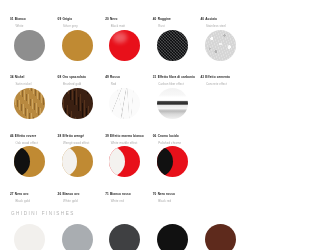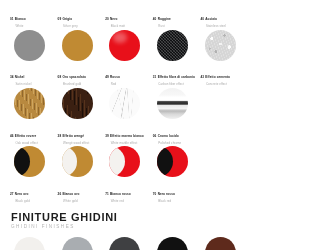--- a/index.html
+++ b/index.html
@@ -384,21 +384,20 @@
           <span class="cap-line"><span class="code">70</span><span class="name-it">Nero rosso</span></span>
           <span class="name-en">Black red</span>
         </div>
       </div>
       <div class="cell">
         <div class="disc-wrap"></div>
       </div>
     </div>
 
   <div class="heading-block">
-    <div class="heading-main">FINITURE GHIDINI</div>
     <div class="heading-sub">GHIDINI FINISHES</div>
   </div>
 
   <div class="swatch-grid" id="grid-bottom">
       <div class="cell">
         <div class="disc-wrap">
           <div class="disc fin-solid" style="--c: #f2f0ed; --c1: #f2f0ed; background: rgb(242, 240, 237);"></div>
         </div>
       </div>
       <div class="cell">

